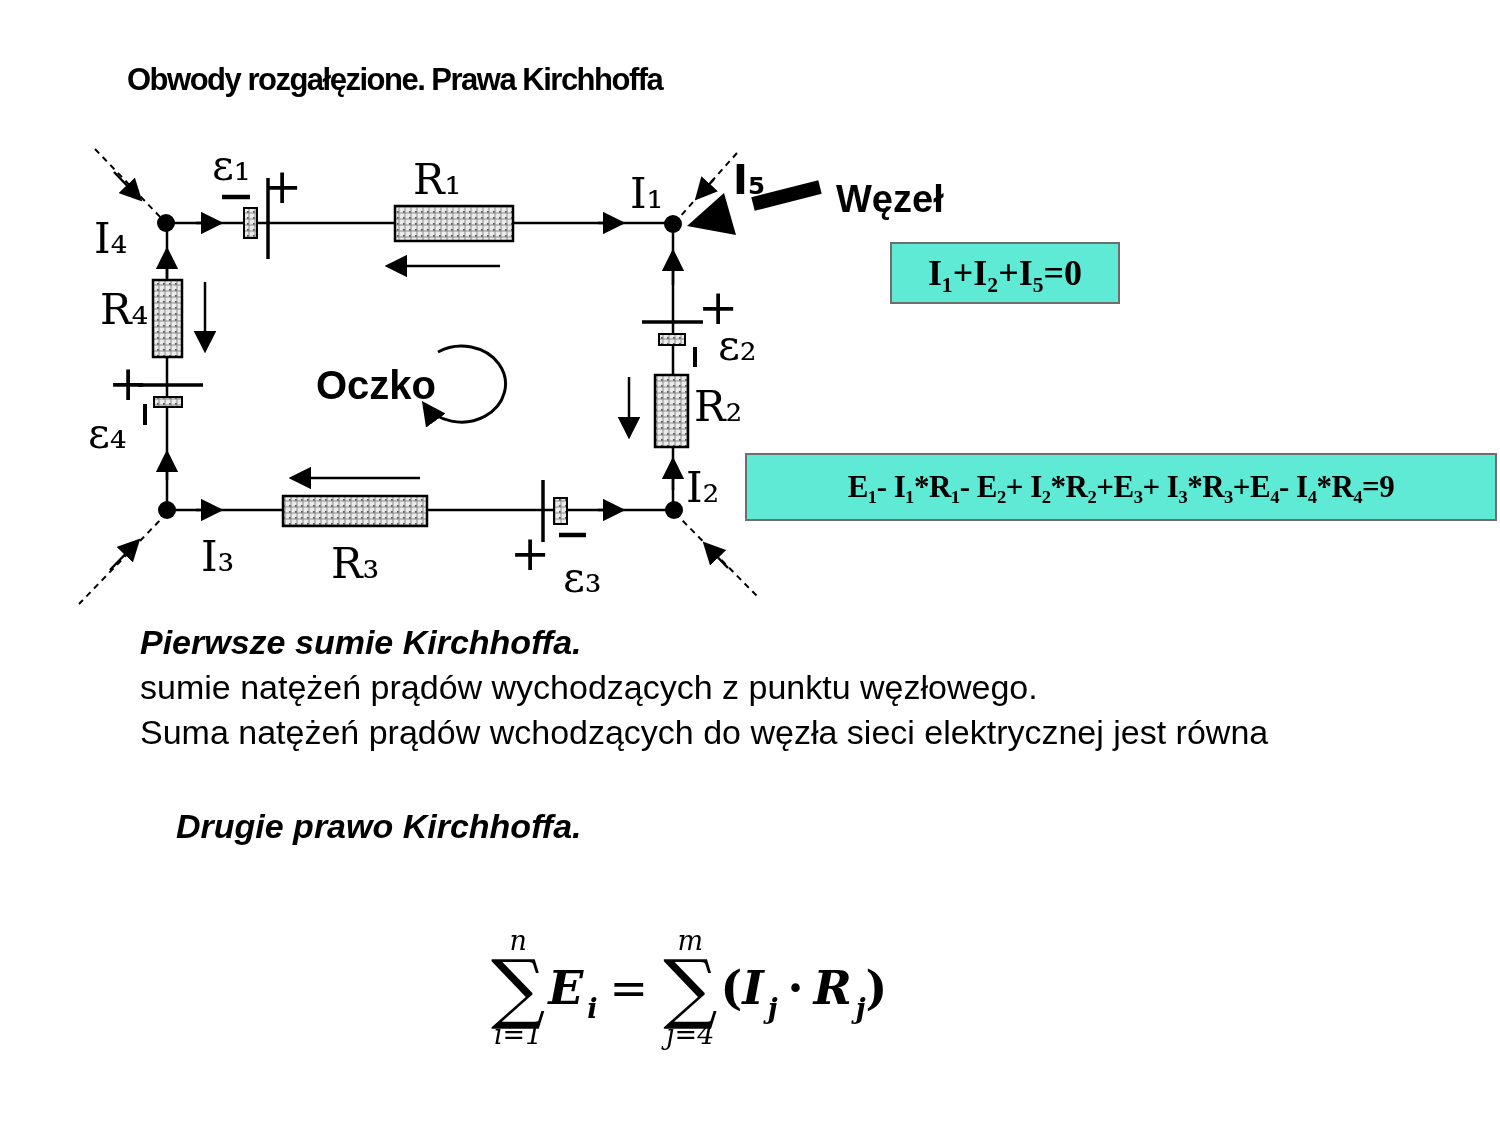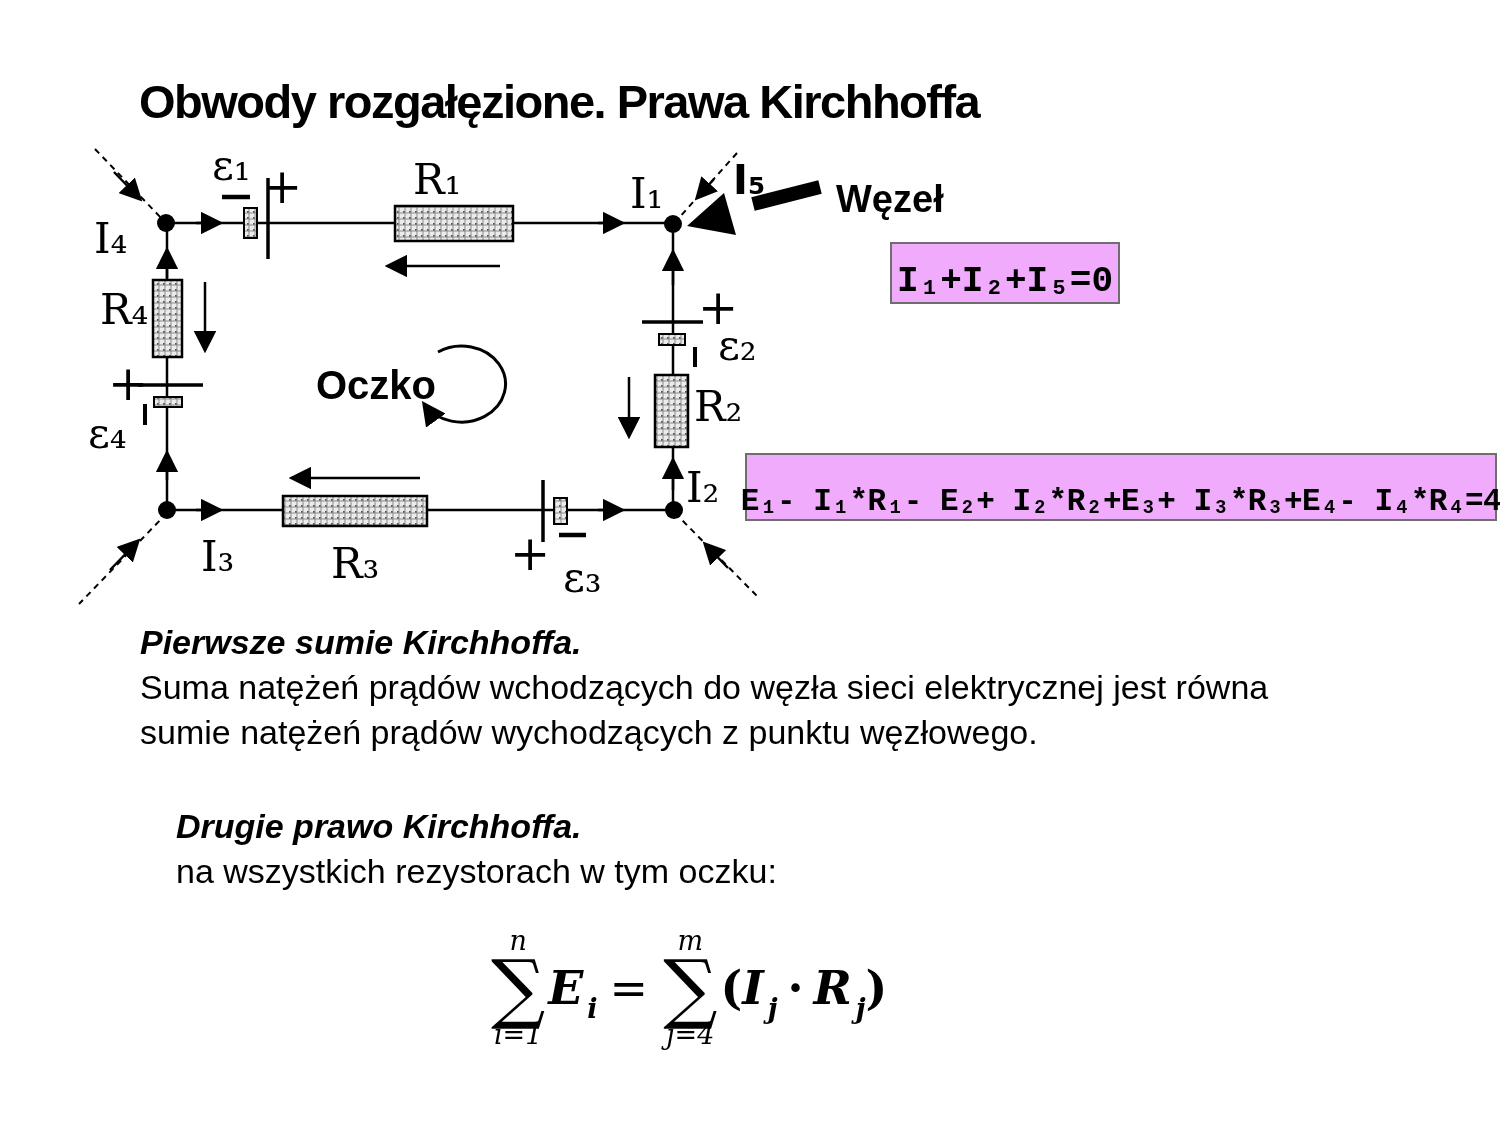--- a/index.html
+++ b/index.html
@@ -1,23 +1,23 @@
 <!DOCTYPE html>
 <html><head>
 <meta charset="utf-8">
 <style>
   html,body{margin:0;padding:0;background:#ffffff;}
   .slide{position:relative;width:1500px;height:1125px;background:#ffffff;overflow:hidden;
          font-family:"Liberation Sans",sans-serif;color:#000;}
-  .title{position:absolute;left:127px;top:62px;margin:12px;
-         font-family:"Liberation Sans",sans-serif;font-weight:bold;font-size:47px;
+  .title{position:absolute;left:127px;top:62px;margin:0;
+         font-family:"Liberation Sans",sans-serif;font-weight:bold;font-size:31px;
          letter-spacing:-1.5px;white-space:nowrap;}
   svg.circuit{position:absolute;left:0;top:0;}
-  .eq-box{position:absolute;border:2px solid #6e6e6e;display:flex;align-items:flex-end;justify-content:center;
-          font-family:Liberation Mono, monospace;font-weight:bold;background:#f0abfc;
+  .eq-box{position:absolute;border:2px solid #6e6e6e;display:flex;align-items:center;justify-content:center;
+          font-family:Liberation Serif, serif;font-weight:bold;background:#5eead4;
           white-space:nowrap;}
   .node-eq{left:890px;top:242px;width:226px;height:58px;font-size:36px;}
   .loop-eq{left:745px;top:453px;width:748px;height:64px;font-size:31px;letter-spacing:-0.5px;}
   .law{position:absolute;left:140px;font-size:34px;line-height:45px;white-space:nowrap;}
   .law-first{top:620px;}
   .law-second{top:804px;margin-left:36px;}
   .law .head{font-weight:bold;font-style:italic;}
   .formula{position:absolute;left:488px;top:926px;display:flex;align-items:center;
            font-family:"DejaVu Serif","Liberation Serif",serif;}
   .sum{display:flex;flex-direction:column;align-items:center;margin:0 3px;}
@@ -160,32 +160,31 @@
 
     <text x="733" y="194" font-family="DejaVu Sans, Liberation Sans, sans-serif" font-size="40" font-weight="bold" fill="#000">I₅</text>
     <text x="836" y="212" font-family="Liberation Sans, sans-serif" font-size="38" font-weight="bold" fill="#000">Węzeł</text>
     <text x="316" y="399" font-family="Liberation Sans, sans-serif" font-size="40" font-weight="bold" fill="#000">Oczko</text>
   </svg>
 
   <div class="eq-box node-eq">
     <span>I₁+I₂+I₅=0</span>
   </div>
   <div class="eq-box loop-eq">
-    <span>E₁- I₁*R₁- E₂+ I₂*R₂+E₃+ I₃*R₃+E₄- I₄*R₄=4</span>
+    <span>E₁- I₁*R₁- E₂+ I₂*R₂+E₃+ I₃*R₃+E₄- I₄*R₄=9</span>
   </div>
 
   <div class="law law-first">
     <div class="head">Pierwsze sumie Kirchhoffa.</div>
+    <div>sumie natężeń prądów wychodzących z punktu węzłowego.</div>
     <div>Suma natężeń prądów wchodzących do węzła sieci elektrycznej jest równa</div>
-    <div>sumie natężeń prądów wychodzących z punktu węzłowego.</div>
   </div>
 
   <div class="law law-second">
     <div class="head">Drugie prawo Kirchhoffa.</div>
-    <div>na wszystkich rezystorach w tym oczku:</div>
   </div>
 
   <div class="formula">
     <div class="sum">
       <span class="lim">n</span>
       <span class="sigma">∑</span>
       <span class="lim">i=1</span>
     </div>
     <span class="term"><span class="v">E</span><span class="subs">i</span></span>
     <span class="eqsign">=</span>

